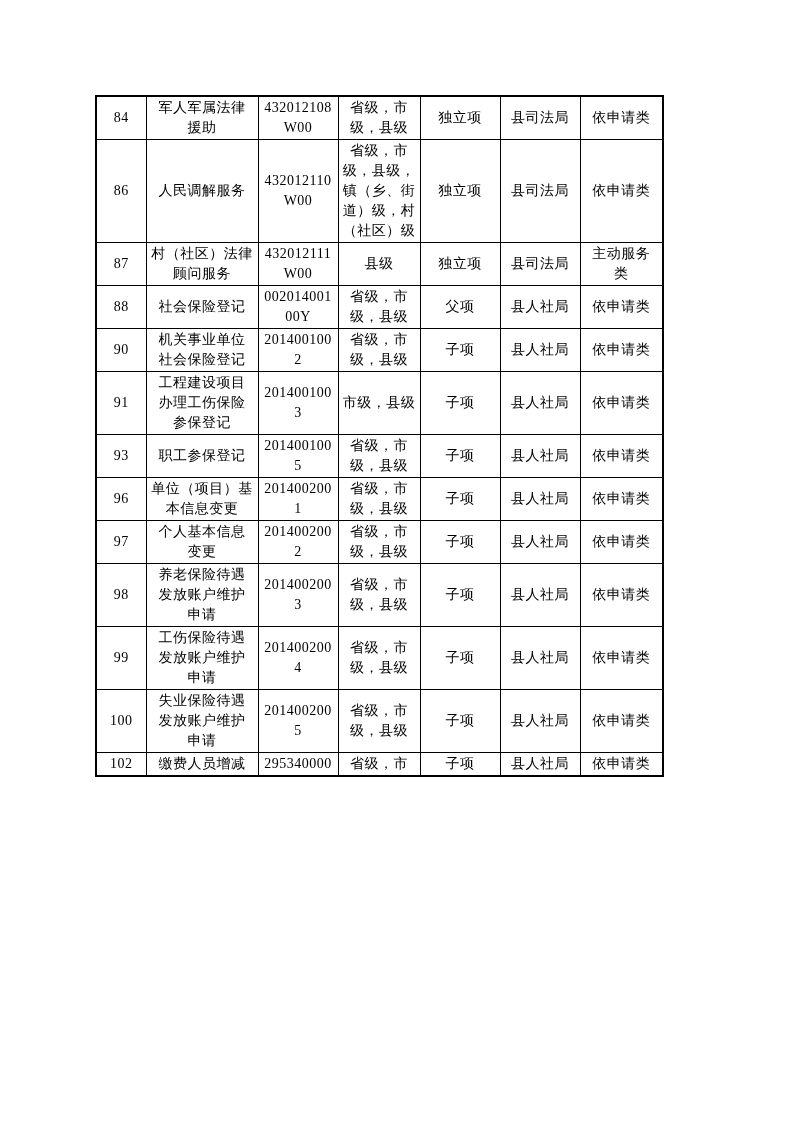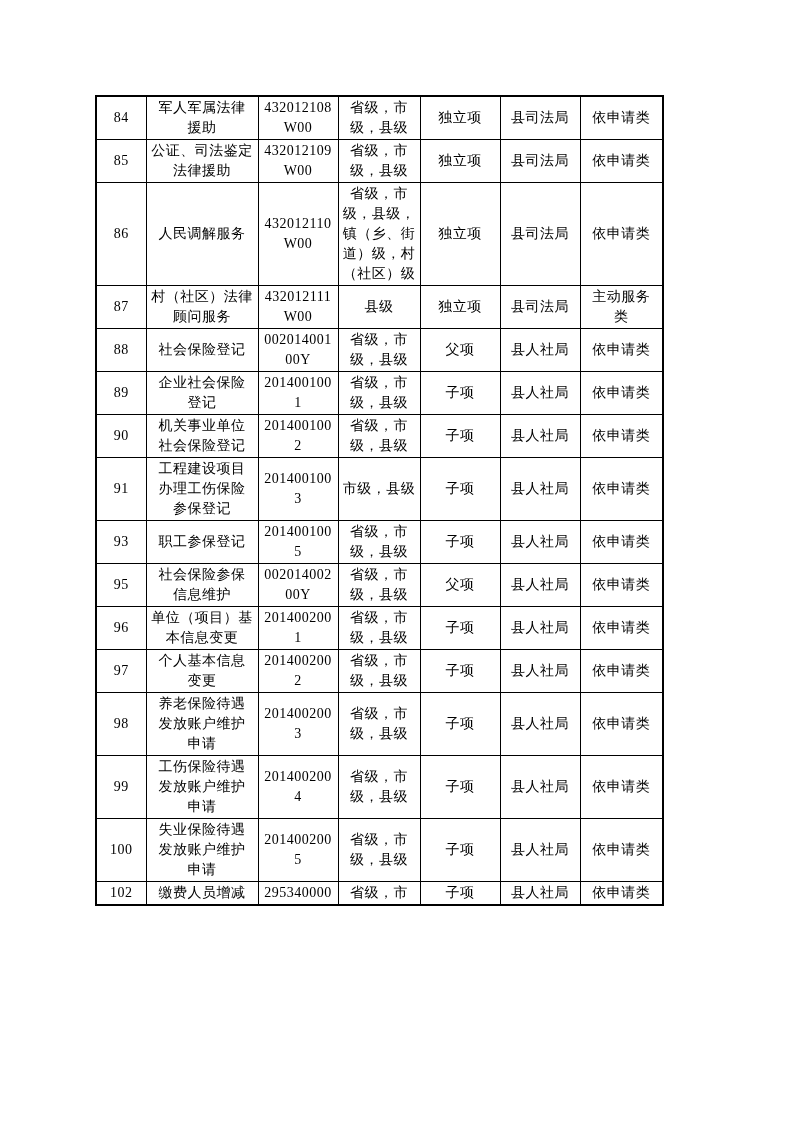--- a/index.html
+++ b/index.html
@@ -65,32 +65,20 @@
 援助</td>
           <td>432012108
 W00</td>
           <td>省级，市
 级，县级</td>
           <td>独立项</td>
           <td>县司法局</td>
           <td>依申请类</td>
         </tr>
         <tr>
-          <td>85</td>
-          <td>公证、司法鉴定
-法律援助</td>
-          <td>432012109
-W00</td>
-          <td>省级，市
-级，县级</td>
-          <td>独立项</td>
-          <td>县司法局</td>
-          <td>依申请类</td>
-        </tr>
-        <tr>
           <td>86</td>
           <td>人民调解服务</td>
           <td>432012110
 W00</td>
           <td>省级，市
 级，县级，
 镇（乡、街
 道）级，村
 （社区）级</td>
           <td>独立项</td>
@@ -114,32 +102,20 @@
           <td>社会保险登记</td>
           <td>002014001
 00Y</td>
           <td>省级，市
 级，县级</td>
           <td>父项</td>
           <td>县人社局</td>
           <td>依申请类</td>
         </tr>
         <tr>
-          <td>89</td>
-          <td>企业社会保险
-登记</td>
-          <td>201400100
-1</td>
-          <td>省级，市
-级，县级</td>
-          <td>子项</td>
-          <td>县人社局</td>
-          <td>依申请类</td>
-        </tr>
-        <tr>
           <td>90</td>
           <td>机关事业单位
 社会保险登记</td>
           <td>201400100
 2</td>
           <td>省级，市
 级，县级</td>
           <td>子项</td>
           <td>县人社局</td>
           <td>依申请类</td>
@@ -161,32 +137,20 @@
           <td>职工参保登记</td>
           <td>201400100
 5</td>
           <td>省级，市
 级，县级</td>
           <td>子项</td>
           <td>县人社局</td>
           <td>依申请类</td>
         </tr>
         <tr>
-          <td>95</td>
-          <td>社会保险参保
-信息维护</td>
-          <td>002014002
-00Y</td>
-          <td>省级，市
-级，县级</td>
-          <td>父项</td>
-          <td>县人社局</td>
-          <td>依申请类</td>
-        </tr>
-        <tr>
           <td>96</td>
           <td>单位（项目）基
 本信息变更</td>
           <td>201400200
 1</td>
           <td>省级，市
 级，县级</td>
           <td>子项</td>
           <td>县人社局</td>
           <td>依申请类</td>

